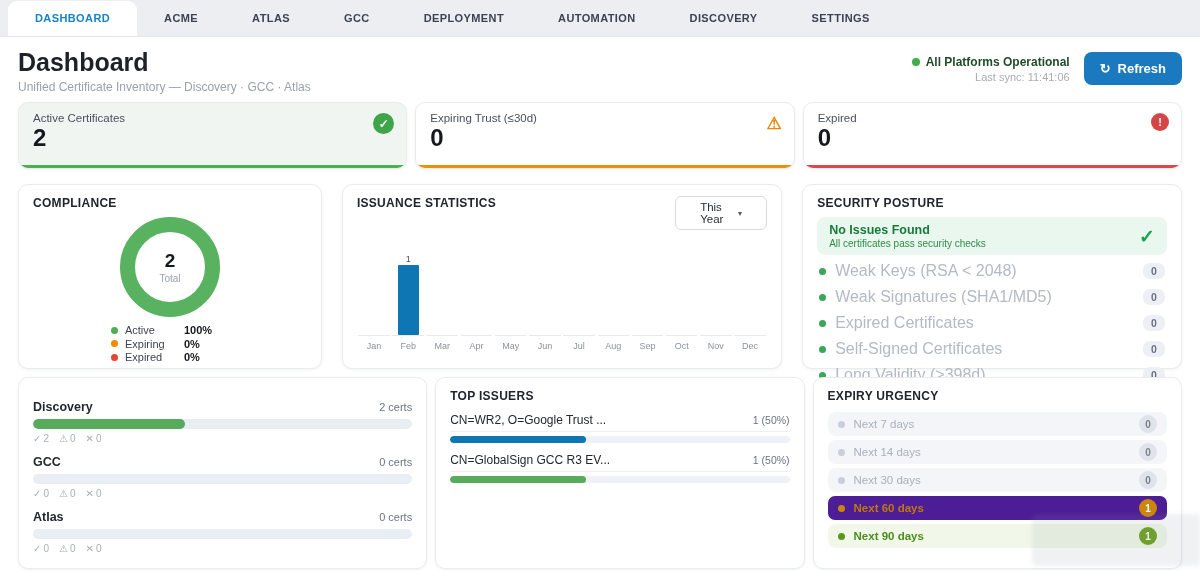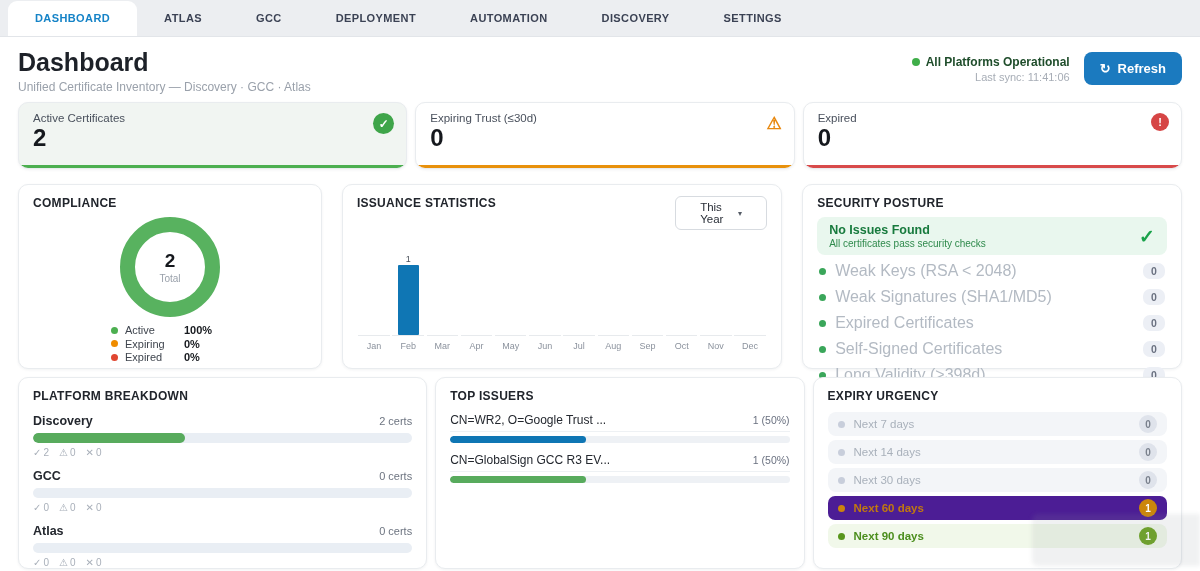--- a/index.html
+++ b/index.html
@@ -118,20 +118,21 @@
   .exp-row.ok .exp-badge { background:#6ba31f; color:#fff; }
 
   
   .watermark { position:absolute; right:0; bottom:5px; width:168px; height:52px; background:rgba(140,148,158,.13); border-radius:6px 0 0 6px; filter:blur(2px); }
 </style>
 </head>
 <body>
 
 <div class="tabbar">
   <div class="tab active">DASHBOARD</div>
+  <div class="tab">ACME</div>
   <div class="tab">ATLAS</div>
   <div class="tab">GCC</div>
   <div class="tab">DEPLOYMENT</div>
   <div class="tab">AUTOMATION</div>
   <div class="tab">DISCOVERY</div>
   <div class="tab">SETTINGS</div>
 </div>
 
 <div class="header">
   <div>
@@ -327,21 +328,20 @@
             </div>
           <span class="sec-badge">1</span>
         </div>
       </div>
     </div>
   </div>
 
   <div class="row3">
 
     <div class="panel">
-      <div class="panel-title">PLATFORM BREAKDOWN</div>
       <div class="plat-row">
         <div class="plat-head">
           <span class="plat-name">Discovery</span>
           <span class="plat-certs">2 certs</span>
         </div>
         <div class="track">
             <div class="fill" style="width: 40%; background-color: rgb(88, 171, 93);"></div>
           </div>
         <div class="plat-icons">
           <span>

